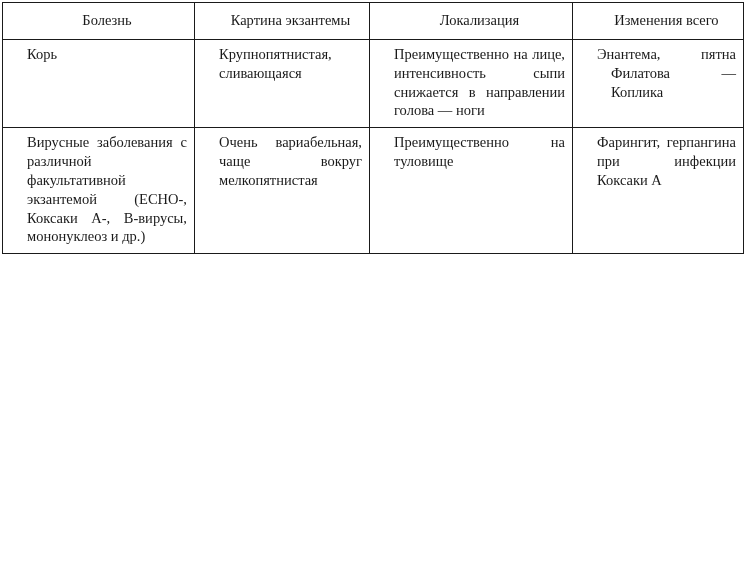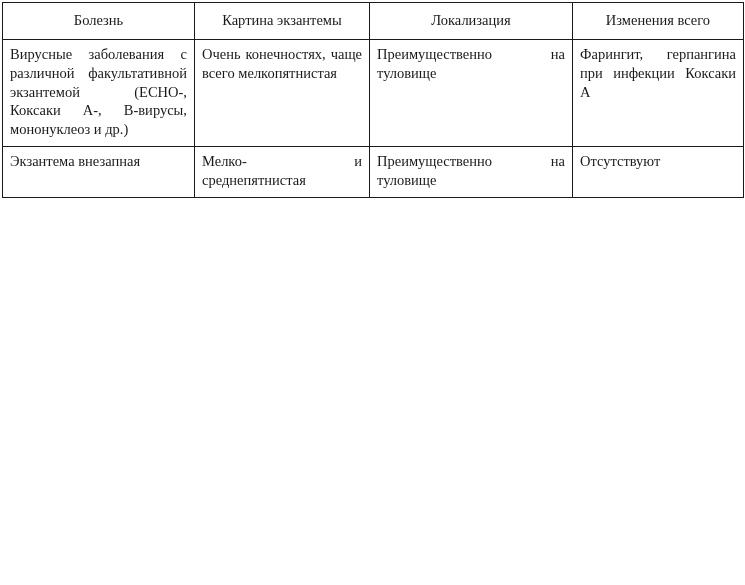--- a/index.html
+++ b/index.html
@@ -25,21 +25,21 @@
     width: 741px;
     margin: 2px 0 0 2px;
     table-layout: fixed;
   }
   table.exanthema-table th,
   table.exanthema-table td {
     border: 1px solid #1a1a1a;
     vertical-align: top;
     font-size: 14.5px;
     line-height: 1.30;
-    padding: 5px 7px 7px 7px;
+    padding: 5px 7px 7px 24px;
     font-weight: normal;
     margin-left: 40px;
   }
   table.exanthema-table thead th {
     text-align: center;
     padding-top: 8px;
     padding-bottom: 9px;
     vertical-align: middle;
   }
   col.c1 { width: 192px; }
@@ -82,41 +82,42 @@
       <tr>
         <th>Болезнь</th>
         <th>Картина экзантемы</th>
         <th>Локализация</th>
         <th>Изменения всего</th>
       </tr>
     </thead>
     <tbody>
       <tr>
         <td class="justify">
+            <span class="cellwrap">Корь</span>
+          </td>
+        <td class="left">
+            <span class="cellwrap">Крупнопятнистая,
+сливающаяся</span>
+          </td>
+        <td class="justify">
+            <span class="cellwrap">Преимущественно на лице, интенсивность сыпи снижается в направлении голова — ноги</span>
+          </td>
+        <td class="justify">
+            <span class="hang">Энантема, пятна Филатова — Коплика</span>
+          </td>
+      </tr>
+      <tr>
+        <td class="justify">
             <span class="cellwrap">Вирусные заболевания с различной факультативной экзантемой (ECHO-, Коксаки А-, В-вирусы, мононуклеоз и др.)</span>
           </td>
         <td class="justify">
-            <span class="cellwrap">Очень конечностях, чаще всего мелкопятнистая</span>
+            <span class="cellwrap">Очень вариабельная, чаще вокруг мелкопятнистая</span>
           </td>
         <td class="justify">
             <span class="cellwrap">Преимущественно на туловище</span>
           </td>
         <td class="justify">
             <span class="cellwrap">Фарингит, герпангина при инфекции Коксаки А</span>
           </td>
       </tr>
-      <tr>
-        <td class="left">
-            <span class="cellwrap">Экзантема внезапная</span>
-          </td>
-        <td class="justify">
-            <span class="cellwrap">Мелко- и среднепятнистая</span>
-          </td>
-        <td class="justify">
-            <span class="cellwrap">Преимущественно на туловище</span>
-          </td>
-        <td class="left">
-            <span class="cellwrap">Отсутствуют</span>
-          </td>
-      </tr>
     </tbody>
   </table>
 </div>
 
 </body></html>

